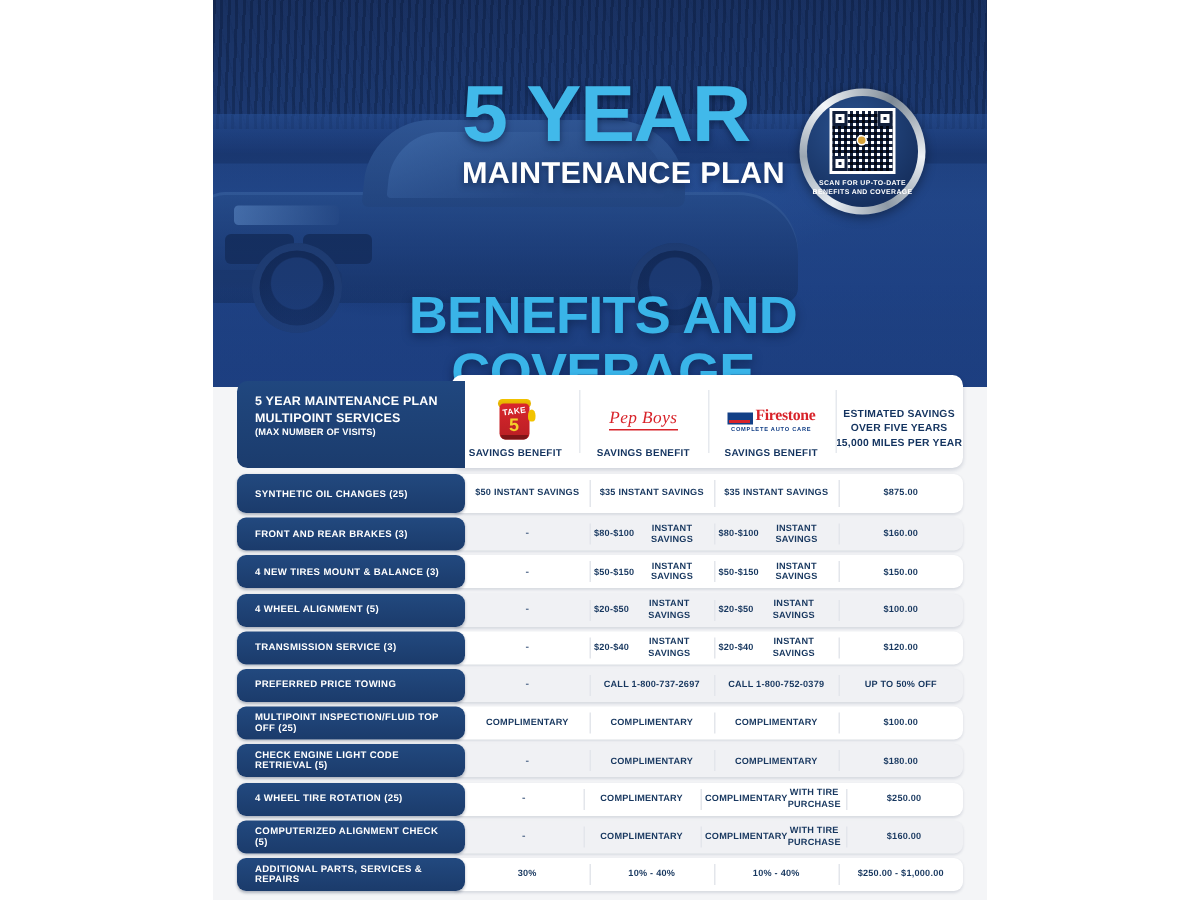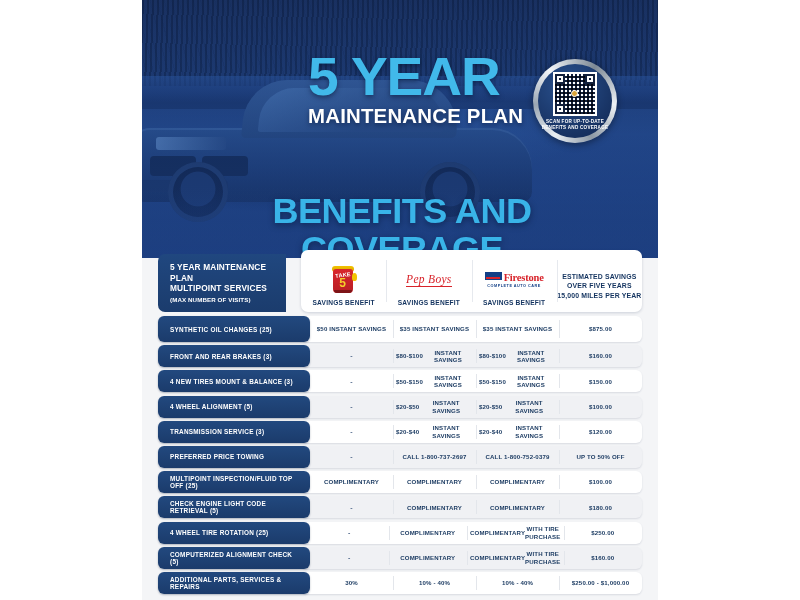--- a/index.html
+++ b/index.html
@@ -142,21 +142,21 @@
   .table-area { position:absolute; left:0; top:250px; width:516px; }
   .thead {
     position:relative; height:62px; margin:0 16px;
   }
   .thead .panel {
     position:absolute; left:143px; top:0; right:0; height:62px;
     background:#ffffff; border-radius:7px;
     box-shadow:0 1px 3px rgba(20,40,80,.18);
   }
   .thead .lbl {
-    position:absolute; left:0; top:4px; width:128px; height:58px;
+    position:absolute; left:0; top:4px; width:152px; height:58px;
     background:linear-gradient(180deg,#20477f,#1b3c6d);
     border-radius:7px 0 0 7px;
     padding:8px 10px 0 12px; color:#fff;
   }
   .thead .lbl .l1 { font-size:8.3px; font-weight:bold; line-height:10.6px; letter-spacing:.15px; }
   .thead .lbl .l3 { font-size:6.2px; font-weight:bold; line-height:9px; letter-spacing:.1px; margin-top:1px; }
   .brand-cols {
     position:absolute; left:143px; top:0; right:0; height:62px; display:flex;
   }
   .bcol {
@@ -198,21 +198,21 @@
   }
   
   .logo-pep { text-align:center; }
   .logo-pep .txt {
     font-family:"Liberation Serif", serif; font-style:italic; font-weight:normal;
     color:#d8232a; font-size:11.5px; letter-spacing:.3px;
   }
   .logo-pep .bar { height:1.4px; background:#d8232a; margin-top:1px; }
   
   .logo-fire { text-align:center; position:relative; width:74px; }
-  .logo-fire .row1 { display:flex; align-items:flex-start; justify-content:center; }
+  .logo-fire .row1 { display:flex; align-items:flex-end; justify-content:center; }
   .logo-fire .blue { width:17px; height:8px; background:#123f86; margin-right:2px; position:relative; }
   .logo-fire .blue::after{ content:""; position:absolute; left:1px; bottom:1px; width:14px; height:2px; background:#d8232a; }
   .logo-fire .name {
     font-family:"Liberation Serif", serif; font-weight:bold; color:#d8232a;
     font-size:10.5px; letter-spacing:-.2px;
   }
   .logo-fire .sub { font-size:3.8px; font-weight:bold; color:#123f86; letter-spacing:.5px; margin-top:.5px; }
   .est-head { font-size:6.9px; font-weight:bold; color:#13335f; line-height:9.4px; text-align:center; letter-spacing:.15px; padding-bottom:6px; }
   
   .rows { margin:4px 16px 0 16px; }

